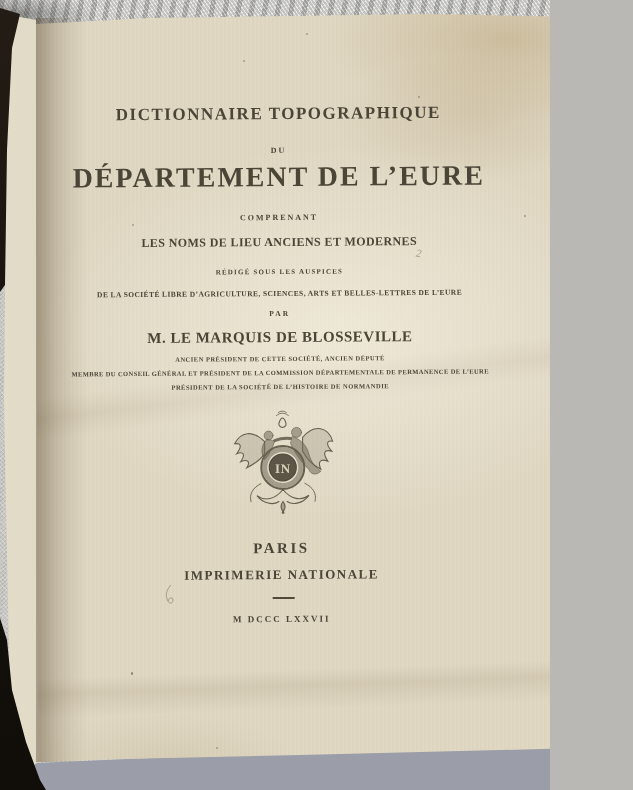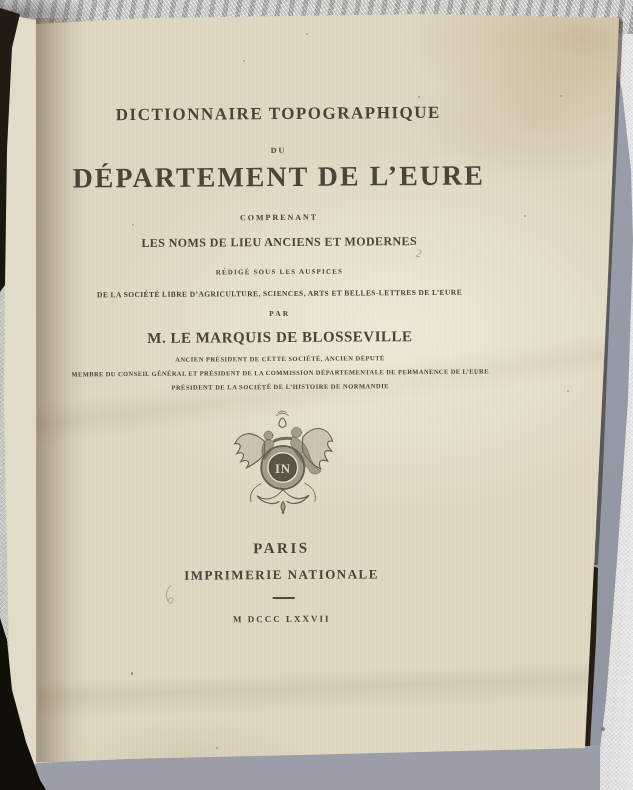--- a/index.html
+++ b/index.html
@@ -1,17 +1,17 @@
 <!DOCTYPE html>
 <html><head>
 <meta charset="utf-8">
 <style>
   html,body{margin:0;padding:0;background:#b9b8b4;}
   #stage{
-    position:relative;width:633px;height:790px;overflow:hidden;
+    position:relative;width:550px;height:790px;overflow:hidden;
     font-family:"Liberation Serif",serif;
   }
   #stage *{position:absolute;box-sizing:border-box;}
 
   
   .cloth{
     inset:0;
     background-color:#d3d2ce;
     background-image:
       linear-gradient(90deg, rgba(0,0,0,.06), rgba(0,0,0,0) 7%, rgba(0,0,0,0) 88%, rgba(255,255,255,.45)),

